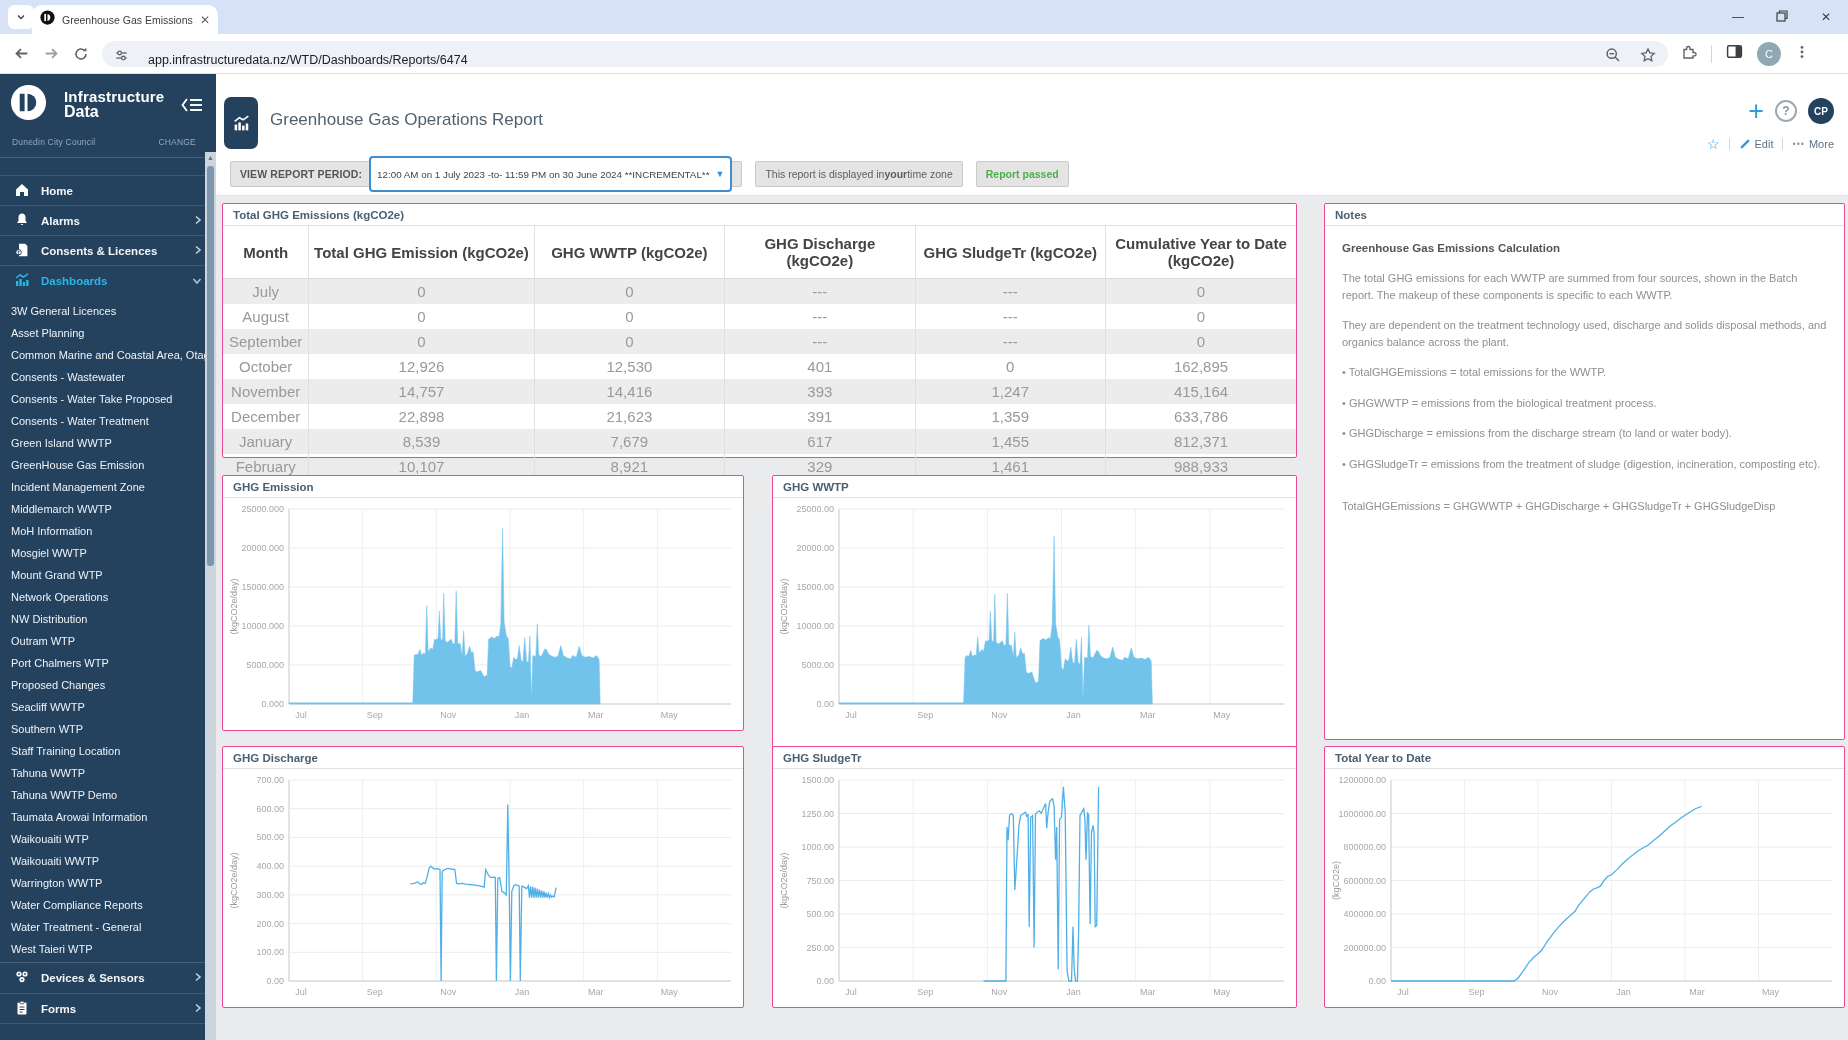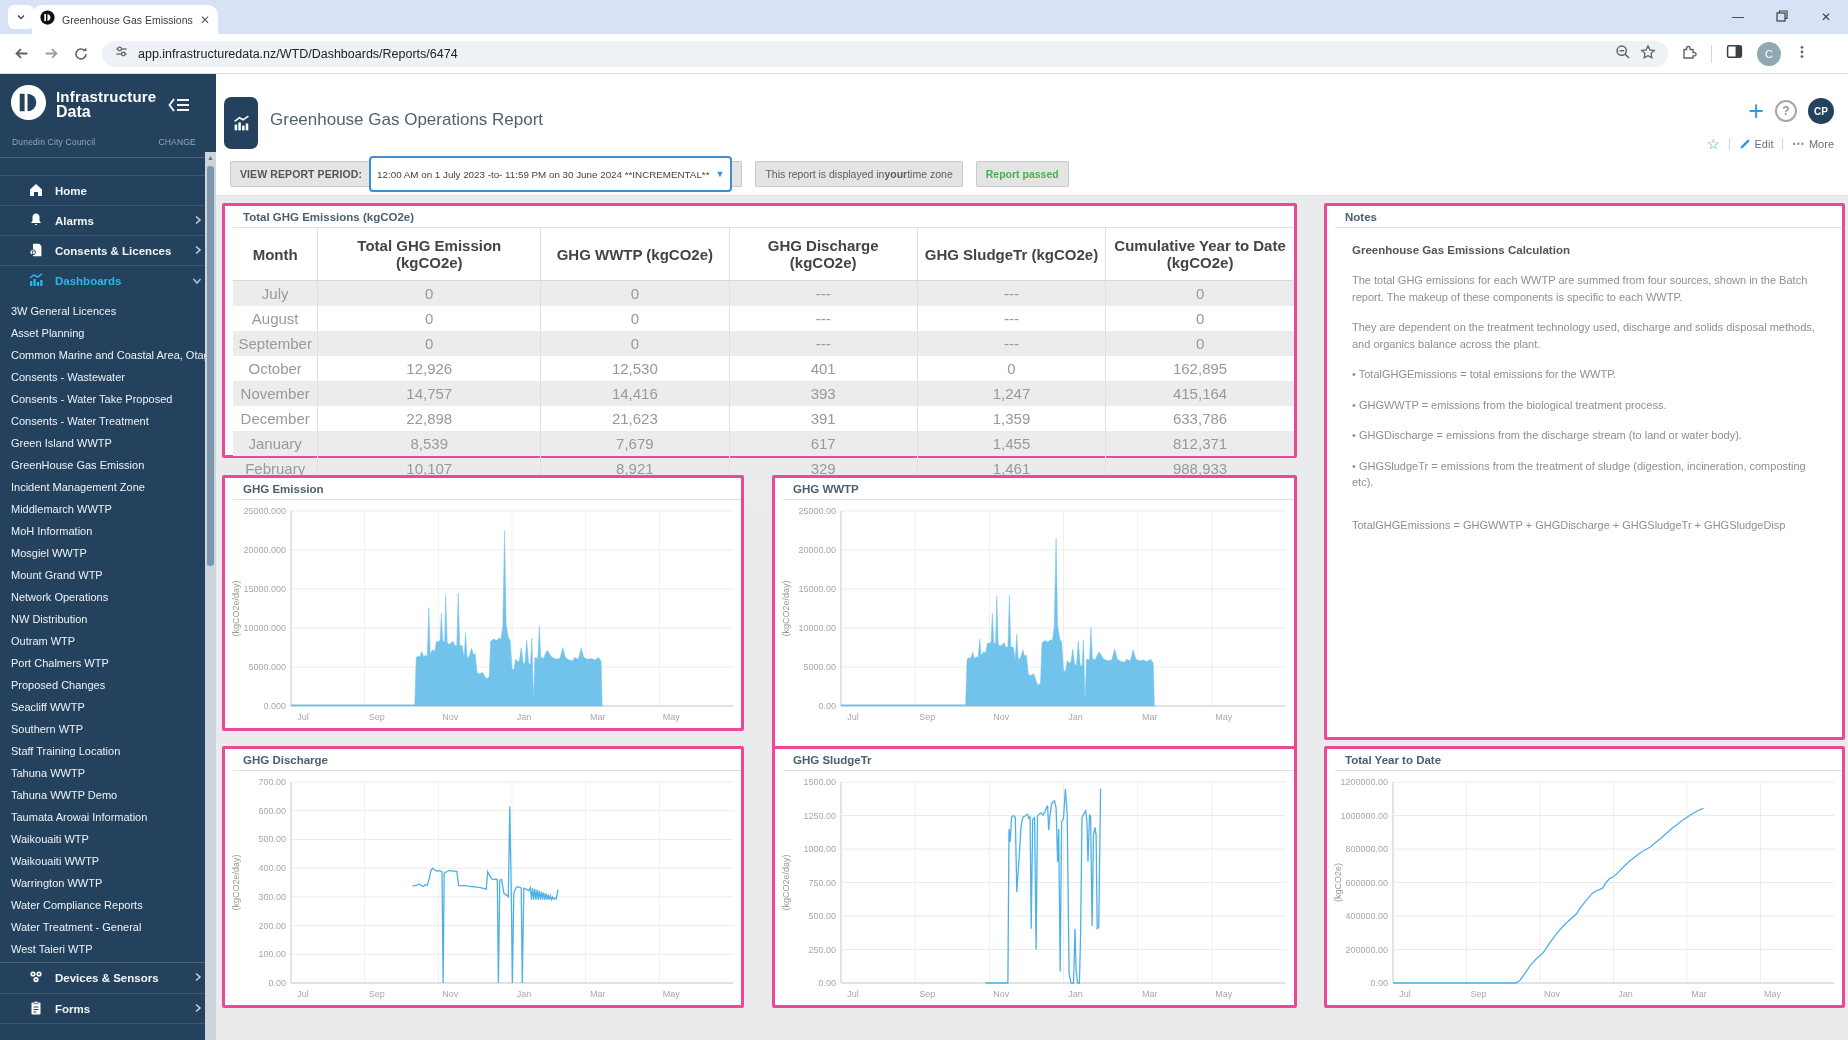--- a/index.html
+++ b/index.html
@@ -9,37 +9,37 @@
   
   .tabstrip { position:absolute; top:0; left:0; right:0; height:34px; background:#d7e2f7; }
   .tab-chevron { position:absolute; left:8px; top:5px; width:26px; height:24px; background:#fff; border-radius:6px; display:flex; align-items:center; justify-content:center; color:#444; font-size:11px; }
   .tab { position:absolute; left:32px; top:5px; width:186px; height:29px; background:#fff; border-radius:10px 10px 0 0; display:flex; align-items:center; padding:0 8px; gap:7px; }
   .tab-title { flex:1; font-size:10.5px; color:#3c4043; white-space:nowrap; overflow:hidden; }
   .tab-close { color:#5f6368; font-size:12px; line-height:1; cursor:default; }
   .winctl { position:absolute; top:0; right:0; height:34px; display:flex; align-items:center; gap:0; }
   .winctl span { width:44px; text-align:center; color:#3c4043; font-size:12px; }
   .toolbar { position:absolute; top:34px; left:0; right:0; height:40px; background:#fff; border-bottom:1px solid #dcdee1; display:flex; align-items:center; }
   .navbtn { width:30px; display:flex; justify-content:center; align-items:center; }
-  .omnibox { margin-left:6px; width:1566px; height:26px; background:#eef1f6; border-radius:16px; display:flex; align-items:center; padding:0 12px; gap:9px; }
+  .omnibox { margin-left:6px; width:1566px; height:26px; background:#eef1f6; border-radius:16px; display:flex; align-items:flex-end; padding:0 12px; gap:19px; }
   .omni-url { flex:1; font-size:12.5px; color:#202124; white-space:nowrap; overflow:hidden; }
   .toolbar-right { display:flex; align-items:center; gap:14px; margin-left:12px; }
   .tb-sep { width:1px; height:18px; background:#d4d6d9; }
   .avatar-c { width:24px; height:24px; border-radius:50%; background:#8fa8b2; color:#fff; font-size:11px; display:flex; align-items:center; justify-content:center; }
 
   
   .app { position:absolute; top:74px; left:0; right:0; bottom:0; display:flex; }
   .sidebar { position:relative; width:216px; flex:none; background:#24415e; color:#fff; overflow:hidden; }
-  .logo-row { display:flex; align-items:center; padding:10px 26px 6px 10px; gap:9px; }
+  .logo-row { display:flex; align-items:center; padding:10px 26px 6px 10px; gap:17px; }
   .logo-text { line-height:1.02; }
   .logo-text .l1 { font-size:15px; font-weight:bold; letter-spacing:.2px; }
   .logo-text .l2 { font-size:16px; font-weight:bold; }
   .collapse { margin-left:auto; display:flex; align-items:center; gap:2px; color:#fff; }
   .council-row { display:flex; justify-content:space-between; padding:6px 20px 4px 12px; font-size:8.5px; color:#93a8bb; letter-spacing:.2px; }
   .sb-divider { border-top:1px solid rgba(255,255,255,.16); margin:0; }
-  .navrow { display:flex; align-items:center; height:30px; padding:0 14px 0 28px; gap:11px; font-size:11.5px; font-weight:bold; color:#f2f6f9; border-top:1px solid rgba(255,255,255,.12); }
+  .navrow { display:flex; align-items:center; height:30px; padding:0 14px 0 14px; gap:11px; font-size:11.5px; font-weight:bold; color:#f2f6f9; border-top:1px solid rgba(255,255,255,.12); }
   .navrow:first-of-type { border-top:none; }
   .navrow .chev { margin-left:auto; }
   .navrow.active { color:#29b7e8; }
   .subnav { padding:5px 0 2px 0; }
   .subitem { height:22px; line-height:22px; padding-left:11px; font-size:11px; color:#eef3f7; white-space:nowrap; overflow:hidden; }
   .sb-scroll { position:absolute; top:78px; bottom:0; right:0; width:11px; background:#cdd5dc; }
   .sb-scroll .arrow { position:absolute; top:2px; left:2px; font-size:7px; color:#5c7184; }
   .sb-thumb { position:absolute; top:14px; left:2px; width:7px; height:400px; background:#7e96ab; border-radius:3px; }
 
   .main { position:relative; flex:1; background:#eaebed; }
@@ -55,21 +55,21 @@
   .star-o { color:#3f9ed6; font-size:14px; }
   .dots { color:#8a99a5; letter-spacing:1px; font-size:9px; }
   .reportbar { position:absolute; left:14px; top:87px; display:flex; align-items:center; gap:13px; }
   .rb-box { background:#e4e4e4; border:1px solid #c9c9c9; border-radius:2px; height:26px; display:flex; align-items:center; padding:0 9px; font-size:10.5px; color:#5e5e5e; }
   .rb-label { font-weight:bold; color:#555; margin-right:7px; letter-spacing:.1px; }
   .rb-select { background:#fff; border:2px solid #3d8fd1; border-radius:4px; height:20px; display:flex; align-items:center; padding:16px 6px; font-size:9.8px; color:#444; gap:6px; }
   .rb-caret { color:#3d8fd1; font-size:9px; }
   .rb-status { color:#4cae4c; font-weight:bold; }
 
   .body { position:absolute; top:122px; left:0; right:0; bottom:0; }
-  .panel { position:absolute; background:#fff; border:3px solid #ec4899; border-radius:2px;padding-left:8px; }
+  .panel { position:absolute; background:#fff; border:1px solid #ec4899; border-radius:2px; }
   .panel-hd { padding:5px 10px 4px; font-size:11.5px; font-weight:bold; color:#4a6071; border-bottom:1px solid #e1e1e1; }
 
   
   .tbl-panel { left:6px; top:7px; width:1075px; height:255px; }
   table.ghg { width:100%; border-collapse:collapse; font-size:15px; table-layout:fixed; }
   table.ghg th { font-weight:bold; color:#444; text-align:center; padding:9px 4px; border-right:1px solid #e0e0e0; border-bottom:1px solid #d8d8d8; }
   table.ghg th:last-child, table.ghg td:last-child { border-right:none; }
   table.ghg td { text-align:center; padding:4px 4px; border-right:1px solid #e0e0e0; color:#999; }
   table.ghg tr.odd { background:#ececec; }
   td.month { color:#666; }

